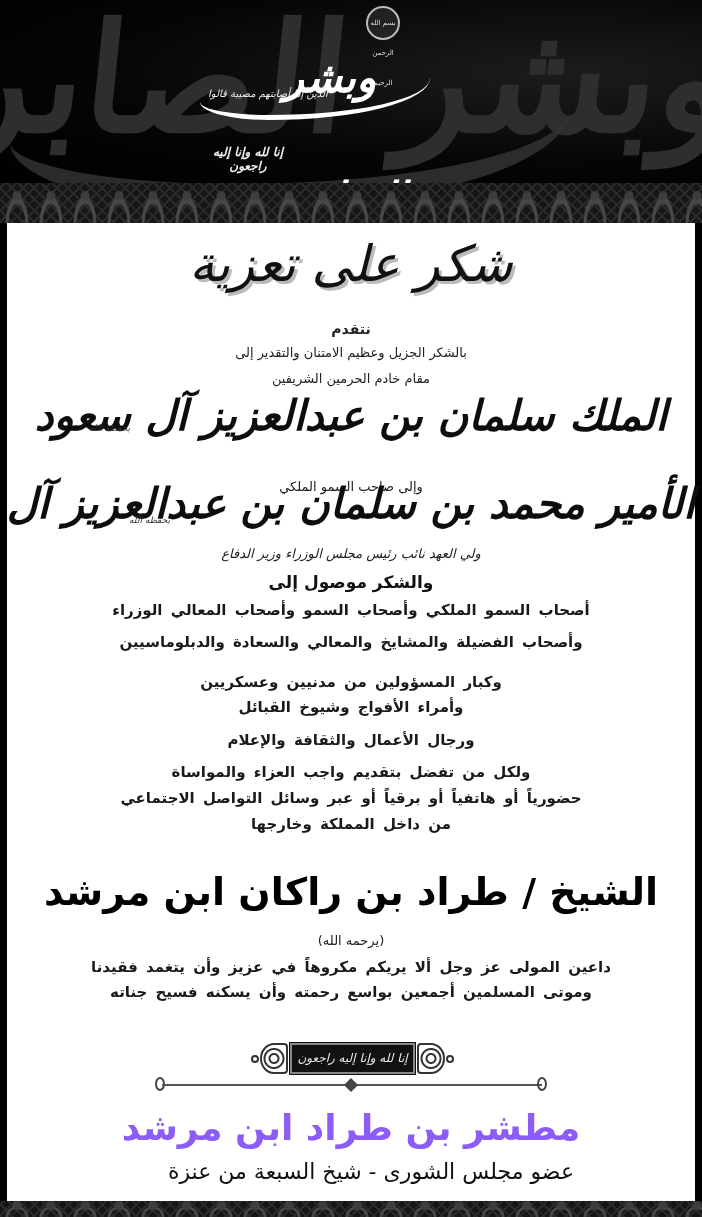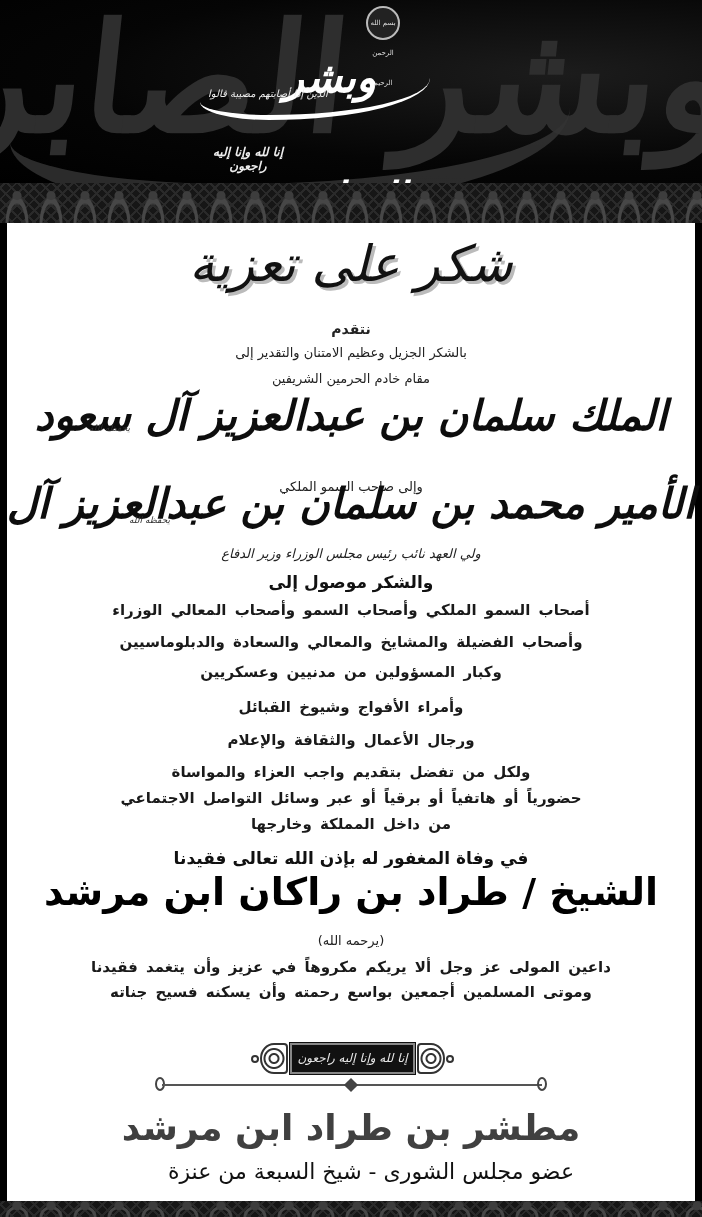--- a/index.html
+++ b/index.html
@@ -123,21 +123,21 @@
     position: absolute; left: 339px; top: 857px; width: 10px; height: 10px;
     background: #444; transform: rotate(45deg);
   }
   .divider-curl {
     position: absolute; top: 854px; width: 10px; height: 14px;
     border: 2px solid #444; border-radius: 50%;
   }
   .divider-curl.l { left: 148px; }
   .divider-curl.r { left: 530px; }
 
-  .sign-name { font-weight: bold; font-size: 36px; color: #404040; letter-spacing: 2px; }
+  .sign-name { font-weight: bold; font-size: 36px; color: #8b5cf6; letter-spacing: 2px; }
   .sign-title { font-size: 22px; color: #111; }
 </style>
 </head>
 <body>
 
 <div class="banner">
   <div class="ghost">وبشر الصابرين</div>
   <div class="swoosh"></div>
   <div class="main-sweep"></div>
   <div class="main-callig">وبشر الصابرين</div>
@@ -162,28 +162,27 @@
 
   <div class="line sm" style="top:256px;">وإلى صاحب السمو الملكي</div>
   <div class="line royal" style="top:256px;">الأمير محمد بن سلمان بن عبدالعزيز آل سعود</div>
   <div class="honorific" style="left:122px; top:292px;">يحفظه الله</div>
   <div class="line sm" style="top:323px;font-style:italic;">ولي العهد نائب رئيس مجلس الوزراء وزير الدفاع</div>
 
   <div class="line heading" style="top:349px;">والشكر موصول إلى</div>
 
   <div class="line body-line" style="top:378px;">أصحاب السمو الملكي وأصحاب السمو وأصحاب المعالي الوزراء</div>
   <div class="line body-line" style="top:410px;">وأصحاب الفضيلة والمشايخ والمعالي والسعادة والدبلوماسيين</div>
-  <div class="line body-line" style="top:440px;">وكبار المسؤولين من مدنيين وعسكريين</div>
+  <div class="line body-line" style="top:450px;">وكبار المسؤولين من مدنيين وعسكريين</div>
   <div class="line body-line" style="top:475px;">وأمراء الأفواج وشيوخ القبائل</div>
   <div class="line body-line" style="top:508px;">ورجال الأعمال والثقافة والإعلام</div>
   <div class="line body-line" style="top:540px;">ولكل من تفضل بتقديم واجب العزاء والمواساة</div>
   <div class="line body-line" style="top:566px;">حضورياً أو هاتفياً أو برقياً أو عبر وسائل التواصل الاجتماعي</div>
   <div class="line body-line" style="top:592px;">من داخل المملكة وخارجها</div>
 
-  <div class="line heading" style="top:625px;">في وفاة المغفور له بإذن الله تعالى فقيدنا</div>
   <div class="line name-big" style="top:647px;">الشيخ / طراد بن راكان ابن مرشد</div>
   <div class="line paren" style="top:710px;">(يرحمه الله)</div>
 
   <div class="line body-line" style="top:735px;">داعين المولى عز وجل ألا يريكم مكروهاً في عزيز وأن يتغمد فقيدنا</div>
   <div class="line body-line" style="top:760px;">وموتى المسلمين أجمعين بواسع رحمته وأن يسكنه فسيح جناته</div>
 
   <div class="cap-tip l"></div>
   <div class="cap l"></div>
   <div class="plaque">إنا لله وإنا إليه راجعون</div>
   <div class="cap r"></div>

